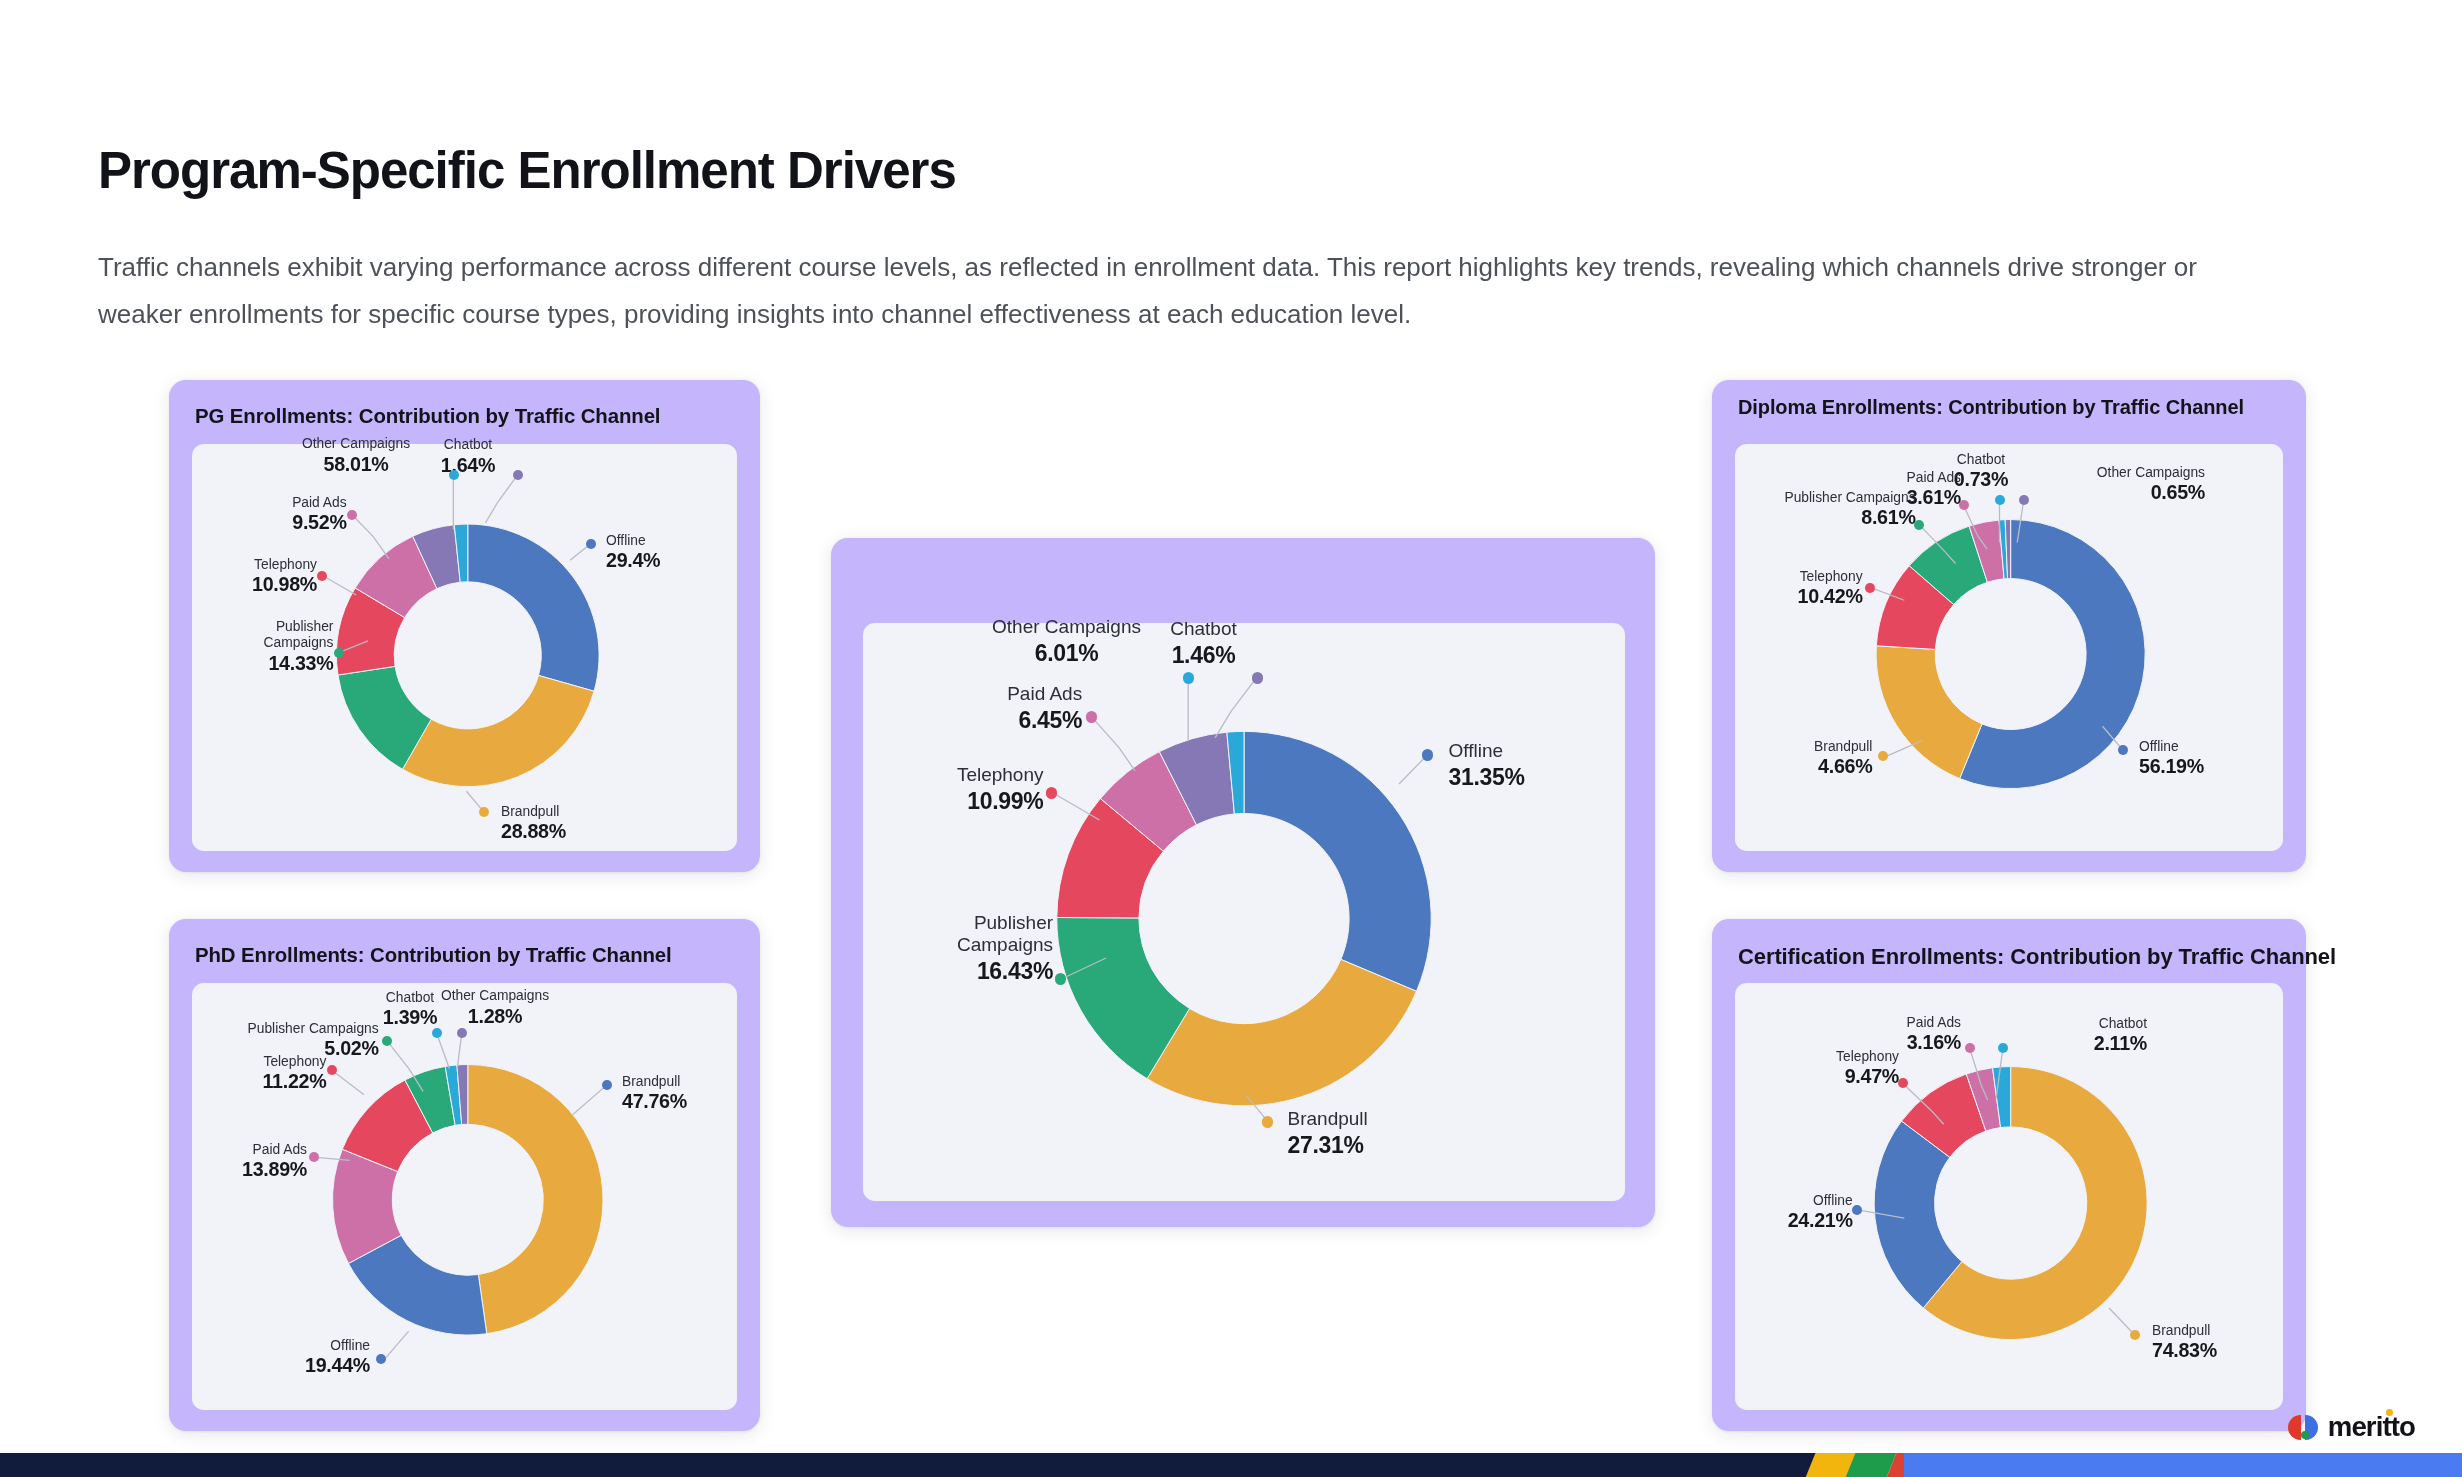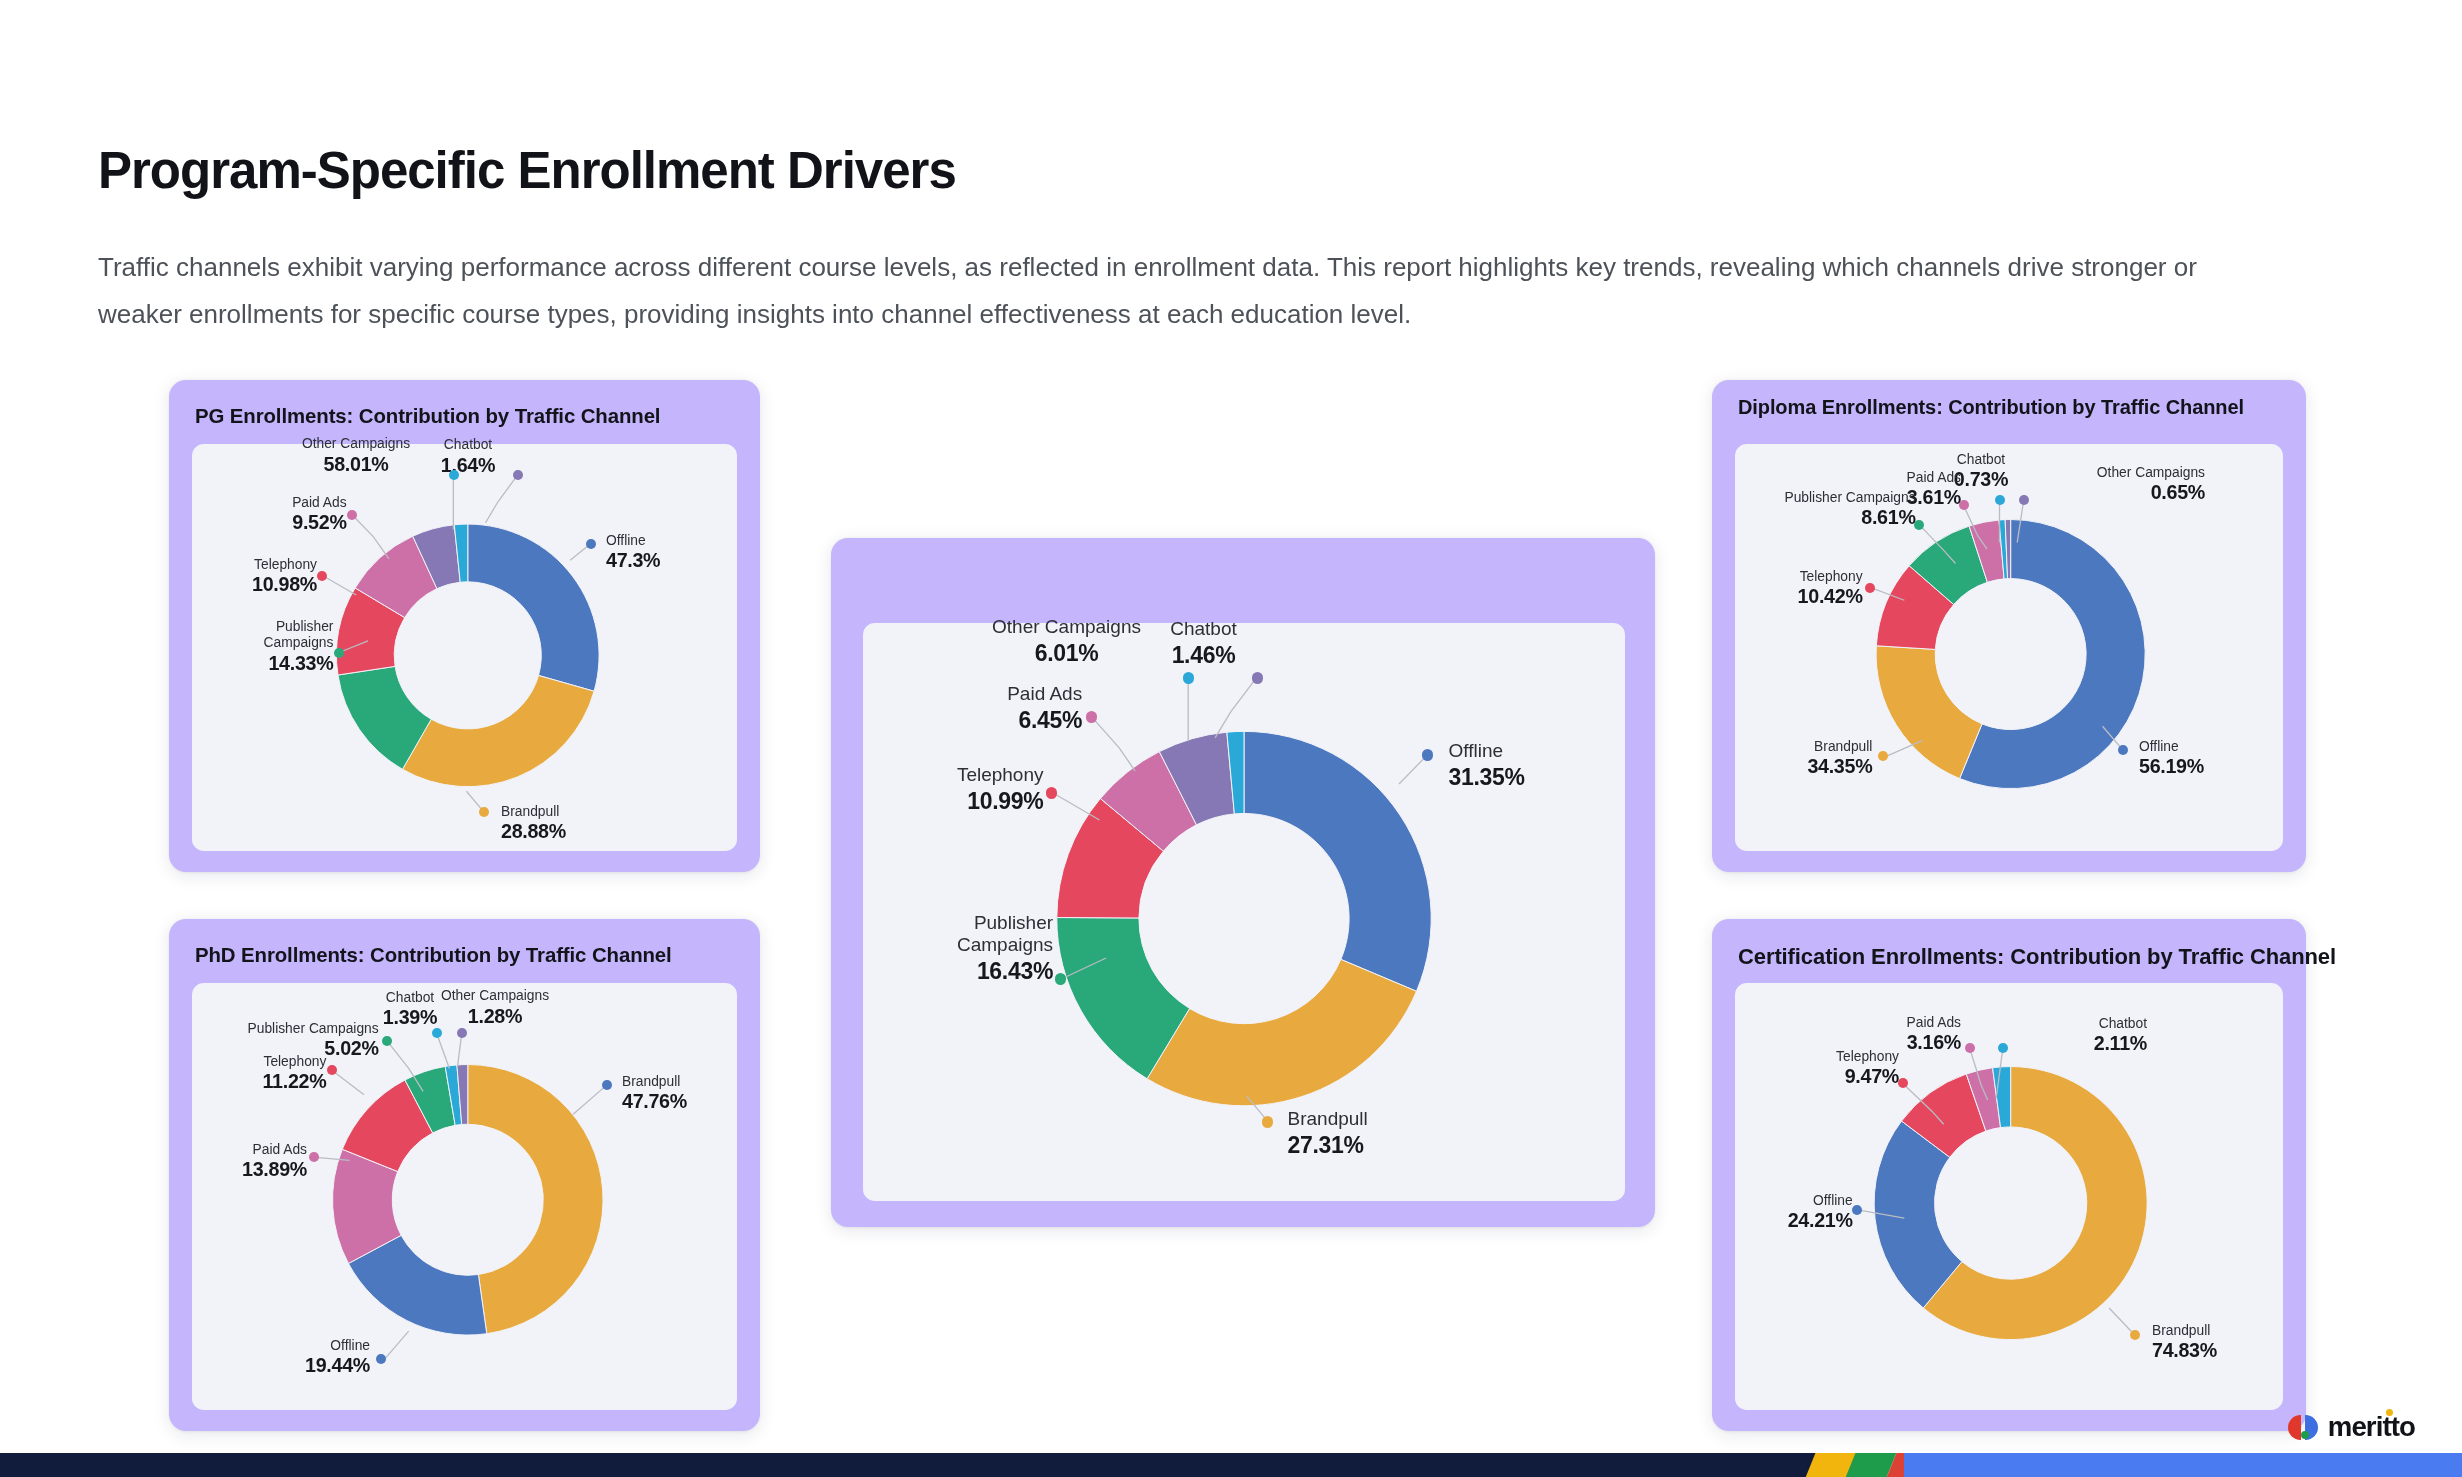--- a/index.html
+++ b/index.html
@@ -215,21 +215,21 @@
     <div class="dot" style="left:142px; top:204px; width:9.8px; height:9.8px; background:#29a87a;"></div>
 
     <div class="lbl sm right" style="left:309px; top:360px;">
       <span class="name">Brandpull</span>
       <span class="val">28.88%</span>
     </div>
     <div class="dot" style="left:287px; top:363px; width:9.8px; height:9.8px; background:#e8aa3f;"></div>
 
     <div class="lbl sm right" style="left:414px; top:89px;">
       <span class="name">Offline</span>
-      <span class="val">47.3%</span>
+      <span class="val">29.4%</span>
     </div>
     <div class="dot" style="left:394px; top:95px; width:9.8px; height:9.8px; background:#4c78c0;"></div>
   </div>
 </div>
 
 <div class="card" id="card-phd">
   <div class="card-title">PhD Enrollments: Contribution by Traffic Channel</div>
   <div class="plot-area">
     <svg class="donut-svg" width="545" height="427" viewBox="0 0 830 650">
         <path d="M 420 124 A 206 206 0 0 1 448.8975057148809 533.9630705874434 L 436.13210270490924 443.86287921143685 A 115 115 0 0 0 420 215 Z" fill="#e8aa3f" stroke="#f2f3f8" stroke-width="1.5"></path>
@@ -410,21 +410,21 @@
     <div class="dot" style="left:179px; top:76px; width:9.8px; height:9.8px; background:#29a87a;"></div>
 
     <div class="lbl sm left" style="left:6.6px; top:125px; width:121px;">
       <span class="name">Telephony</span>
       <span class="val">10.42%</span>
     </div>
     <div class="dot" style="left:130px; top:139px; width:9.8px; height:9.8px; background:#e5485e;"></div>
 
     <div class="lbl sm left" style="left:16.4px; top:295px; width:121px;">
       <span class="name">Brandpull</span>
-      <span class="val">34.35%</span>
+      <span class="val">4.66%</span>
     </div>
     <div class="dot" style="left:143px; top:307px; width:9.8px; height:9.8px; background:#e8aa3f;"></div>
 
     <div class="lbl sm right" style="left:404px; top:295px;">
       <span class="name">Offline</span>
       <span class="val">56.19%</span>
     </div>
     <div class="dot" style="left:383px; top:301px; width:9.8px; height:9.8px; background:#4c78c0;"></div>
   </div>
 </div>

